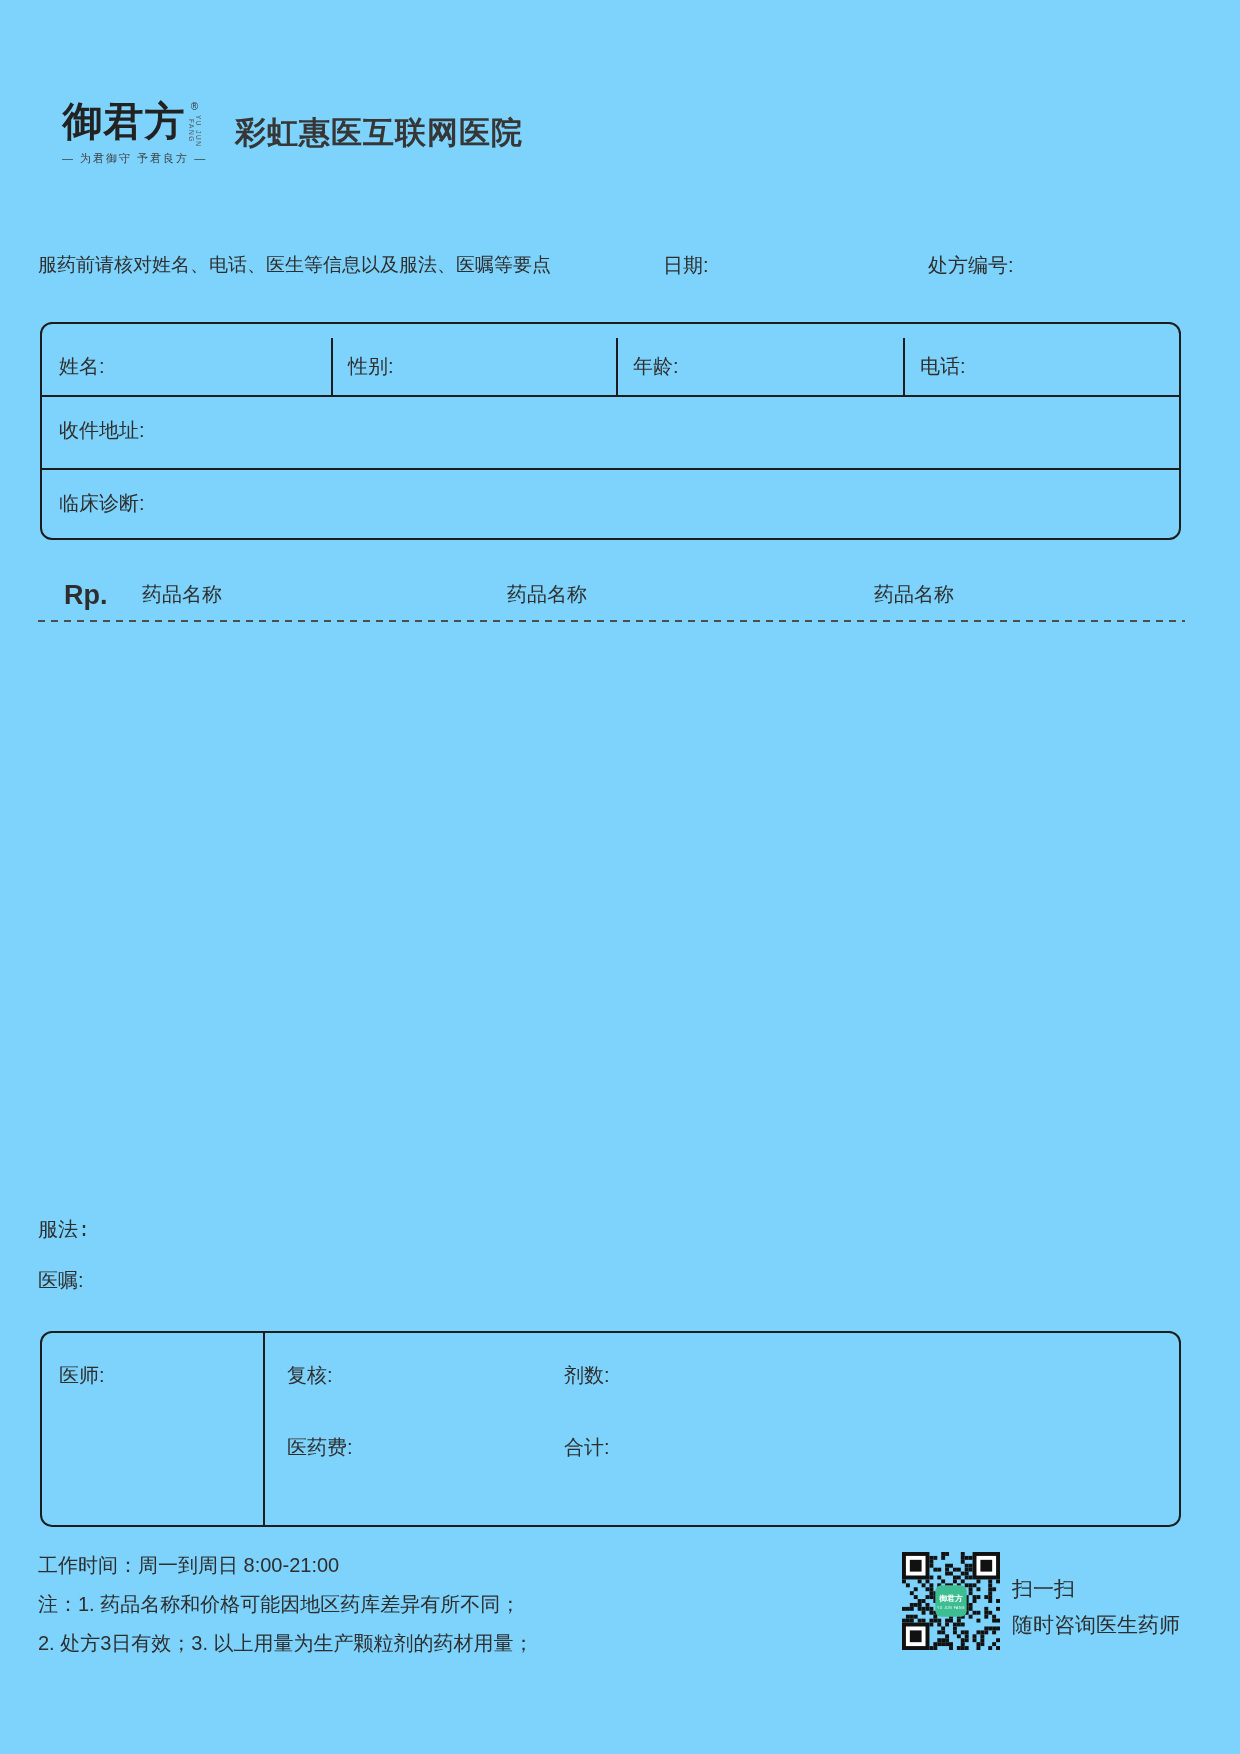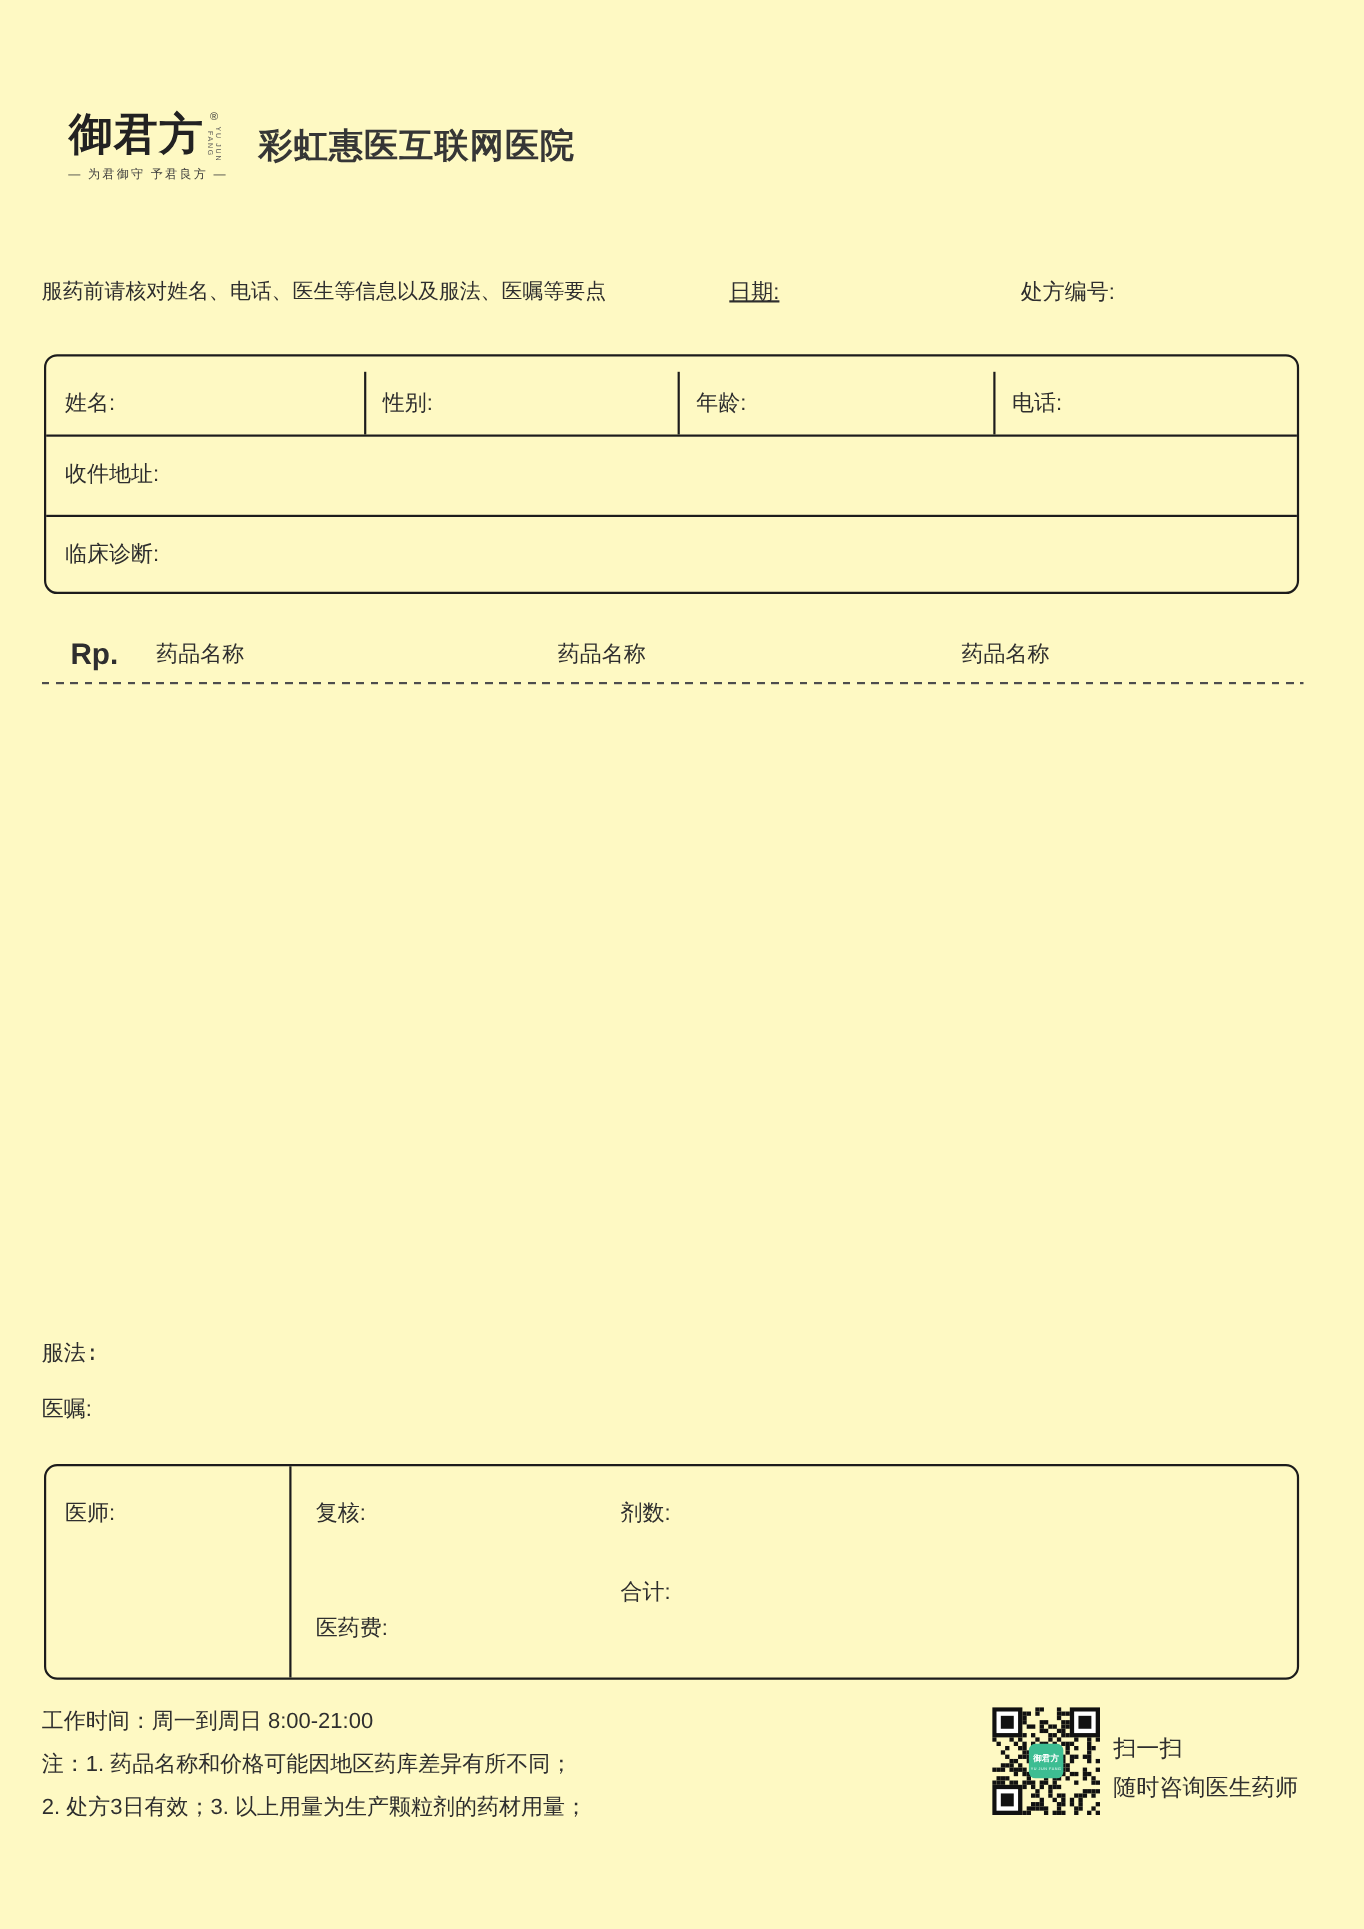--- a/index.html
+++ b/index.html
@@ -1,20 +1,20 @@
 <!DOCTYPE html>
 <html><head>
 <meta charset="utf-8">
 <style>
   html,body{margin:0;padding:0;background:#e9e9e9;}
   .page{
     position:relative;
     width:1240px;height:1754px;
     margin:0 auto;
-    background:#fef9c3;
+    background:#7dd3fc;
     font-family:"Liberation Sans", sans-serif;
     color:#2e2e2e;
     overflow:hidden;
   }
   .abs{position:absolute;}
 
   
   .brand{left:62px;top:100px;width:140px;text-align:center;}
   .brand-row{display:flex;justify-content:center;align-items:flex-start;}
   .brand-name{
@@ -28,21 +28,21 @@
     font-size:6.5px;letter-spacing:1.5px;color:#555;margin-top:2px;height:34px;overflow:hidden;
   }
   .brand-tagline{margin-top:3px;font-size:11px;letter-spacing:2px;color:#3c3c3c;white-space:nowrap;}
   .hospital-name{
     left:235px;top:112px;
     font-size:31px;font-weight:700;letter-spacing:1px;color:#363636;white-space:nowrap;
   }
 
   
   .notice{left:38px;top:252px;font-size:19px;white-space:nowrap;}
-  .date-label{left:663px;top:252px;font-size:20px;text-decoration:underline;}
+  .date-label{left:663px;top:252px;font-size:20px;}
   .rxno-label{left:928px;top:252px;font-size:20px;}
 
   
   .patient-box{
     left:40px;top:322px;width:1141px;height:218px;
     border:2px solid #1c1c1c;border-radius:12px;box-sizing:border-box;
   }
   .p-row1{position:absolute;top:0;left:0;right:0;height:85px;display:grid;grid-template-columns:289px 285px 287px 1fr;}
   .p-cell{position:relative;display:flex;align-items:center;padding-left:17px;font-size:20px;}
   .p-cell.divided::before{
@@ -69,21 +69,21 @@
 
   
   .sig-box{
     left:40px;top:1331px;width:1141px;height:196px;
     border:2px solid #1c1c1c;border-radius:12px;box-sizing:border-box;
   }
   .sig-divider{position:absolute;left:221px;top:0;bottom:0;width:2px;background:#1c1c1c;}
   .sig-physician{position:absolute;left:17px;top:29px;font-size:20px;}
   .sig-review{position:absolute;left:245px;top:29px;font-size:20px;}
   .sig-doses{position:absolute;left:522px;top:29px;font-size:20px;}
-  .sig-fee{position:absolute;left:245px;top:101px;font-size:20px;margin-top:32px;}
+  .sig-fee{position:absolute;left:245px;top:101px;font-size:20px;}
   .sig-total{position:absolute;left:522px;top:101px;font-size:20px;}
 
   
   .footer-notes{left:38px;top:1546px;font-size:20px;line-height:39px;}
   .qr-box{left:902px;top:1552px;width:98px;height:98px;}
   .qr-center-text{font-size:8px;fill:#ffffff;text-anchor:middle;font-weight:700;}
   .qr-center-sub{font-size:3.5px;fill:#ffffff;text-anchor:middle;letter-spacing:0.5px;}
   .qr-scan{left:1012px;top:1575px;font-size:21px;}
   .qr-desc{left:1012px;top:1611px;font-size:21px;}
 </style>

